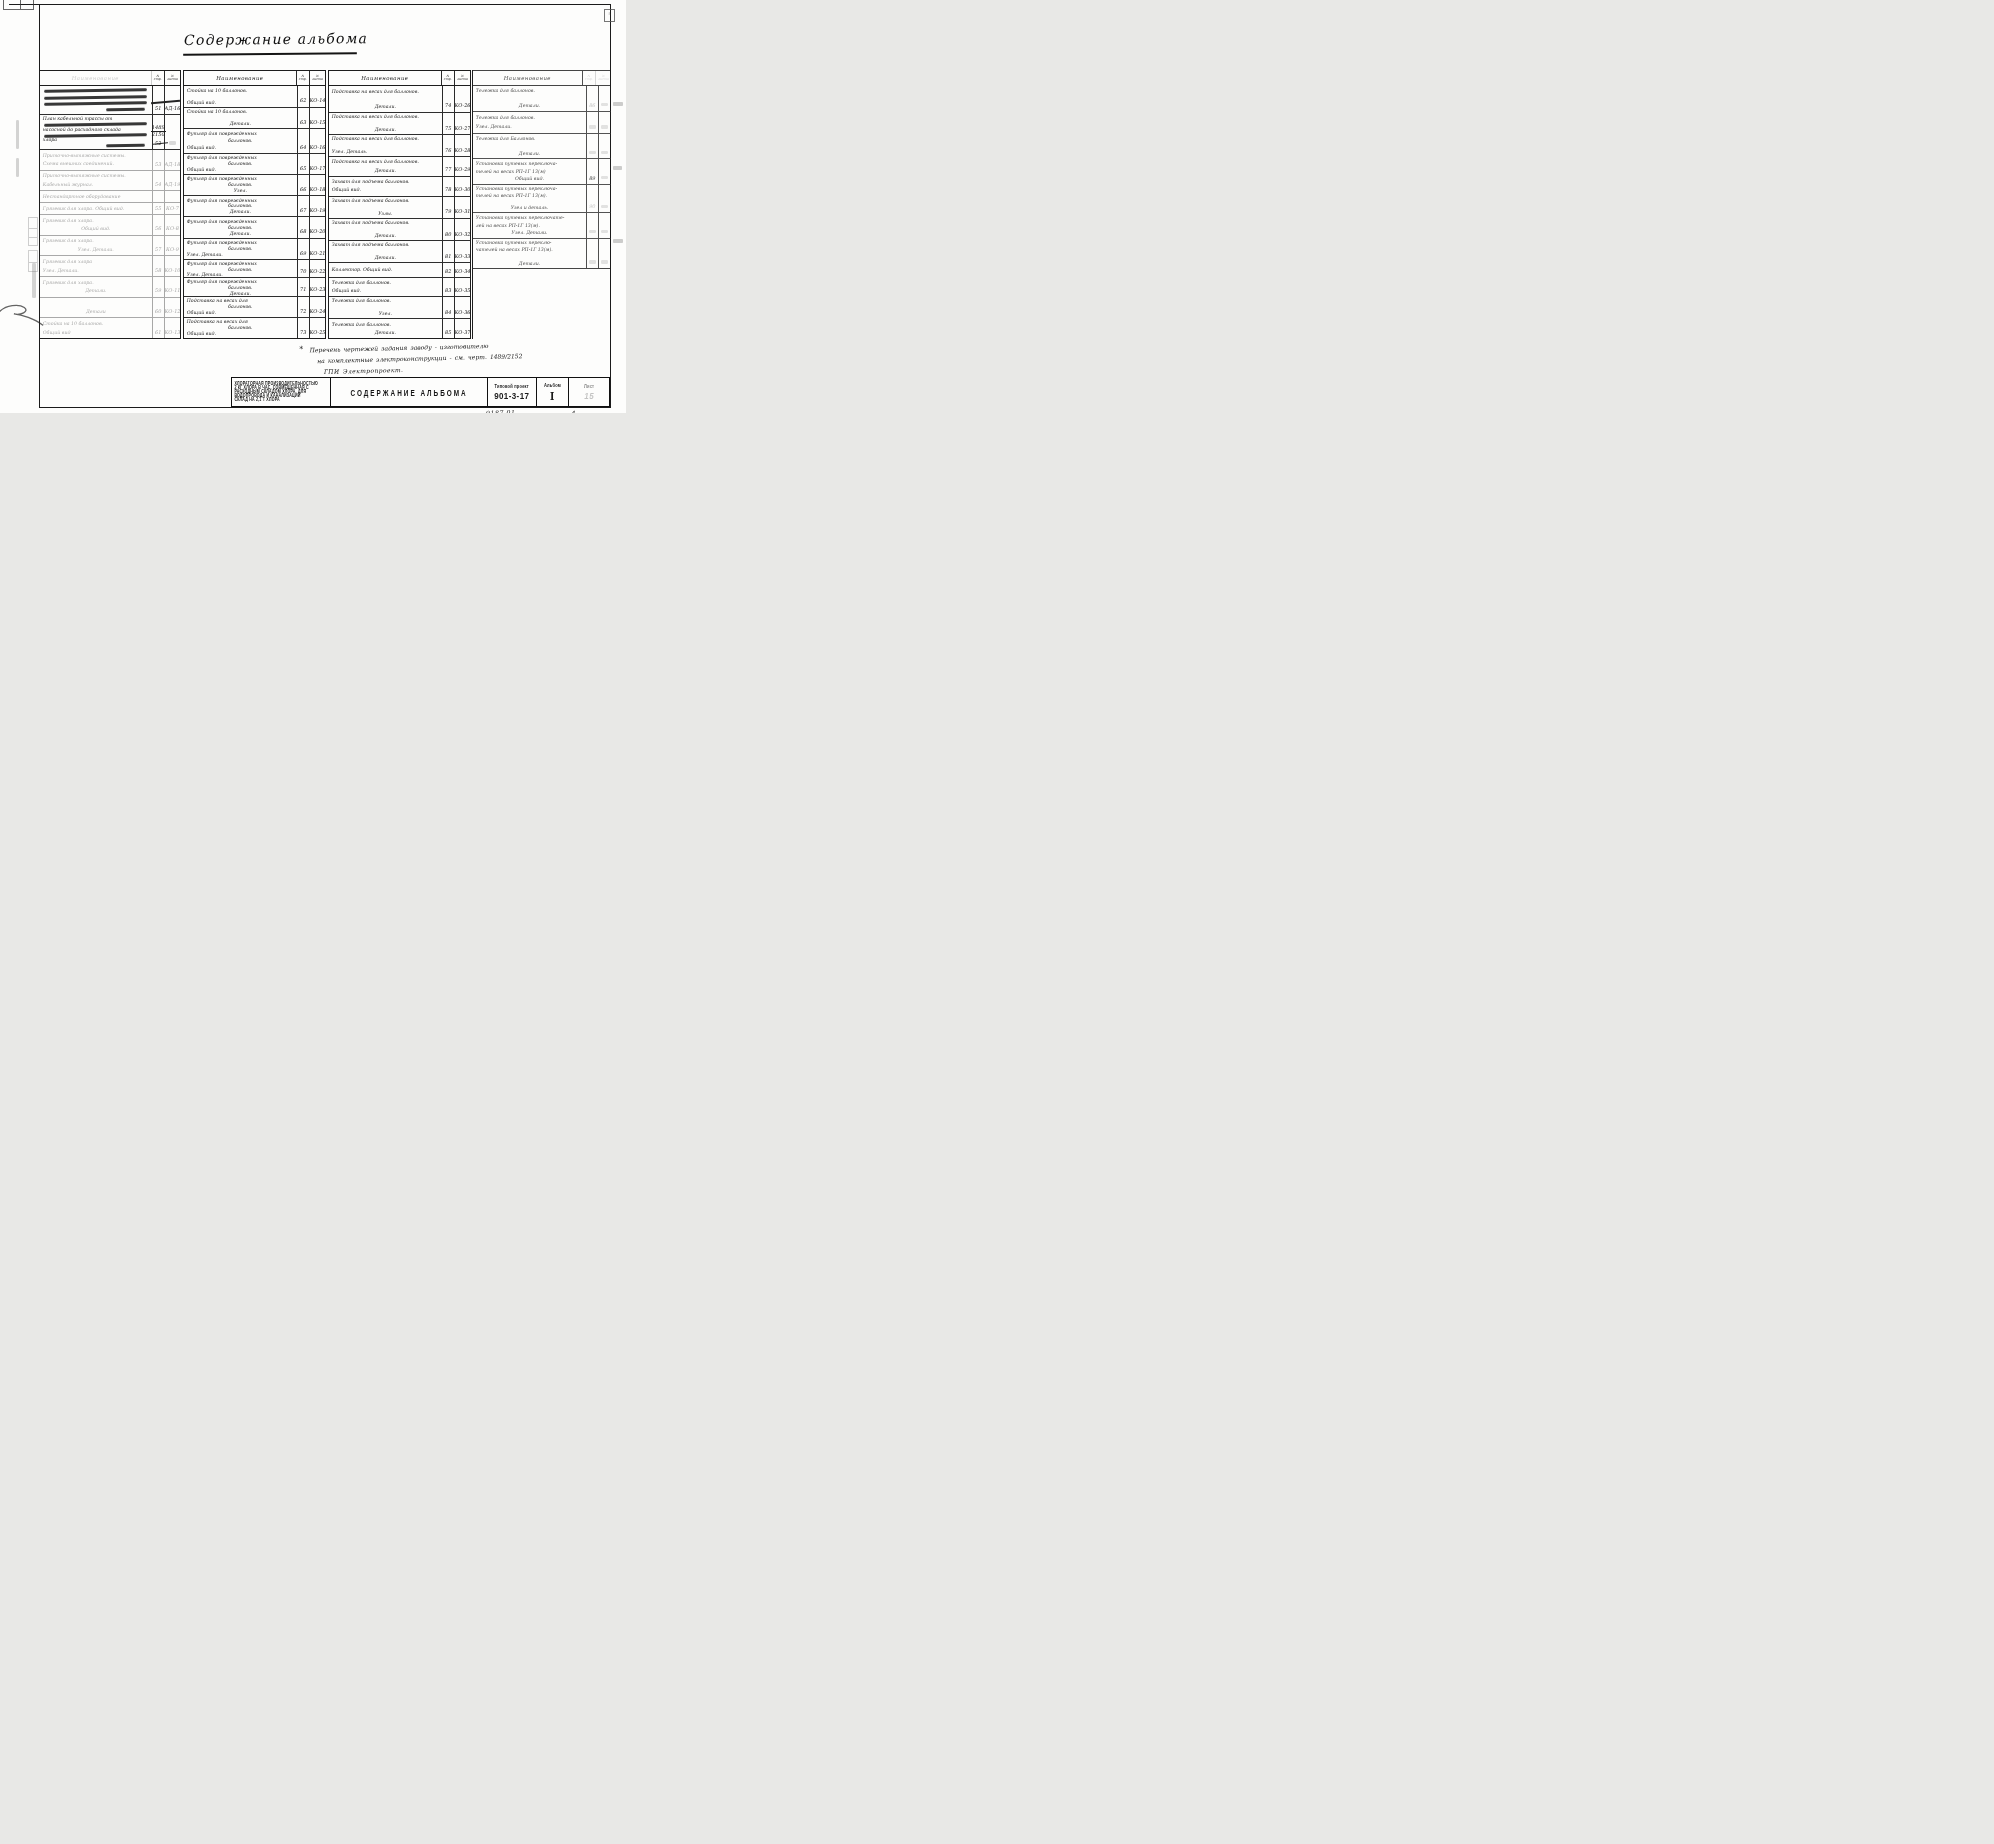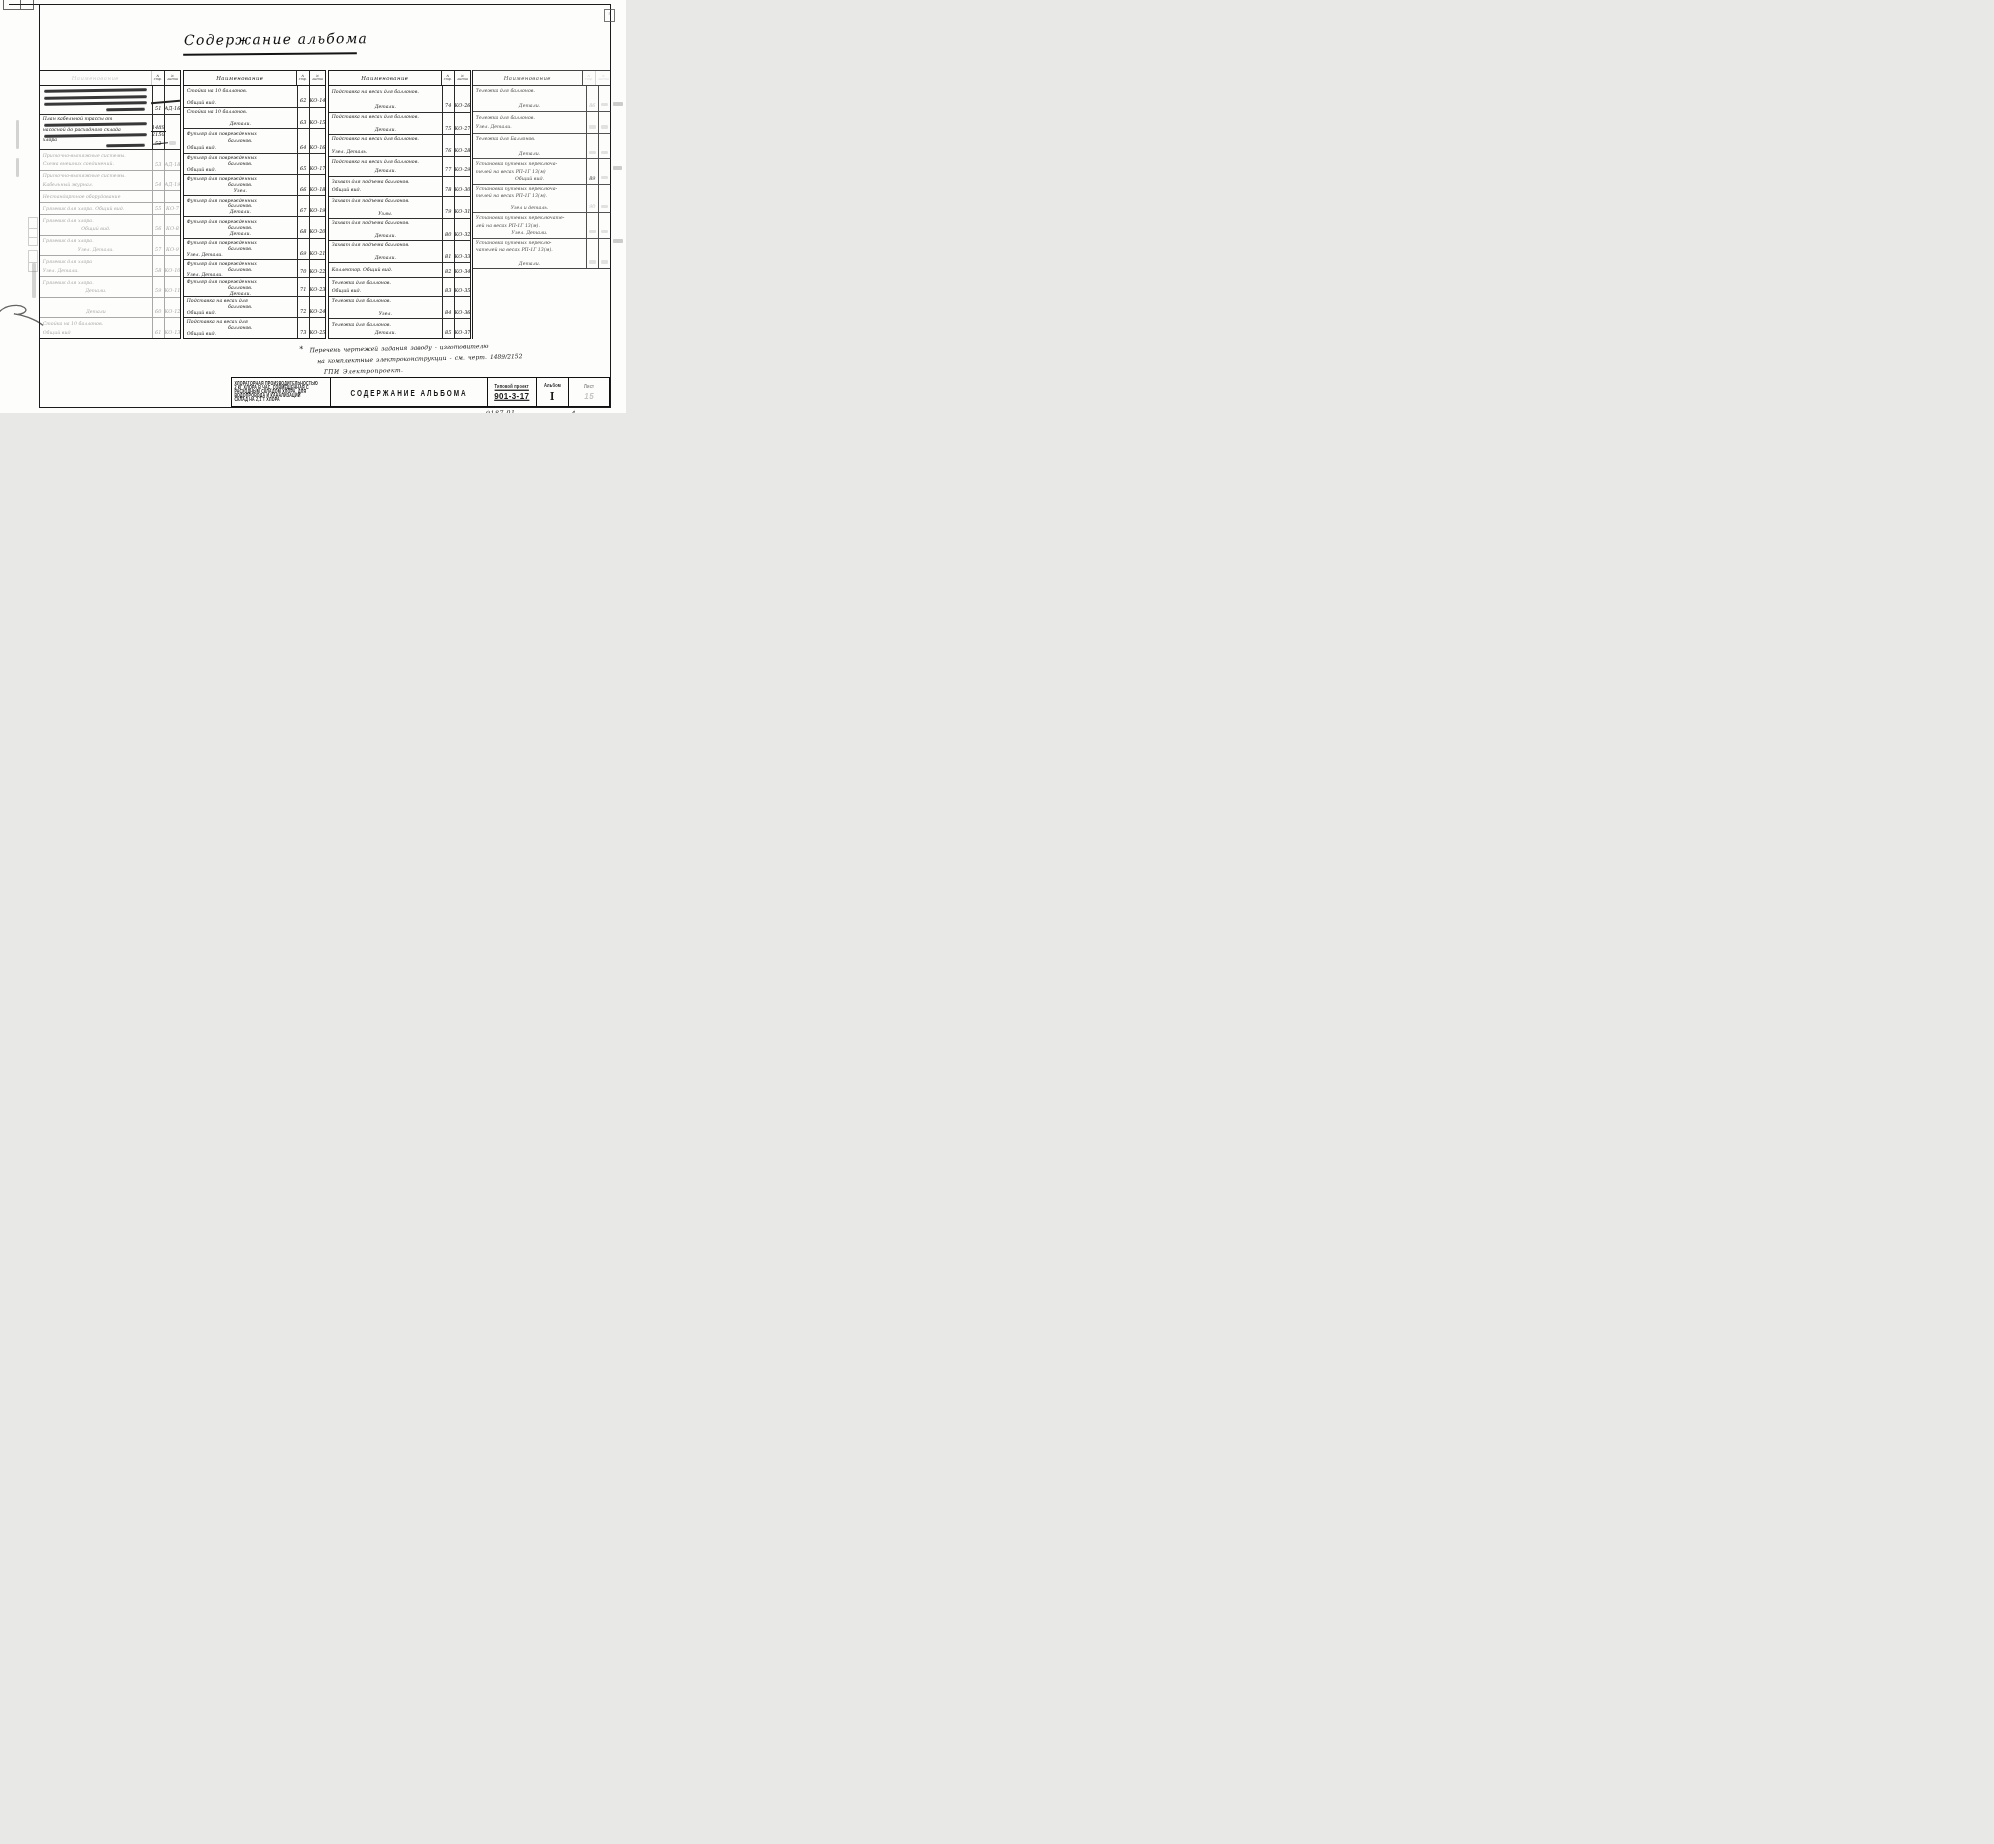--- a/index.html
+++ b/index.html
@@ -82,21 +82,21 @@
           border:1px solid #111;display:flex;background:#fdfdfc;}
   .tb-cell{box-sizing:border-box;border-right:0.6px solid #111;display:flex;flex-direction:column;
            align-items:center;justify-content:center;overflow:hidden;}
   .tb-obj{width:100px;align-items:flex-start;justify-content:center;padding:0.8px 0 0.8px 2.4px;}
   .tb-obj div{font-family:"Liberation Sans",sans-serif;font-size:3.6px;line-height:4.1px;
               letter-spacing:0.2px;transform:scaleY(1.3);transform-origin:left center;
               font-weight:bold;color:#151515;white-space:nowrap;}
   .tb-doc{width:158px;}
   .tb-doc div{font-family:"Liberation Sans",sans-serif;font-weight:bold;font-size:6.4px;
               letter-spacing:2px;transform:scaleY(1.45);color:#131313;white-space:nowrap;}
-  .tb-proj{width:49px;text-decoration:underline;} .tb-alb{width:33px;} .tb-list{width:40px;border-right:none;}
+  .tb-proj{width:49px;} .tb-alb{width:33px;} .tb-list{width:40px;border-right:none;}
   .tb-label{font-family:"Liberation Sans",sans-serif;font-size:4px;font-weight:bold;
             letter-spacing:0.2px;transform:scaleY(1.25);white-space:nowrap;margin-bottom:1.2px;}
   .tb-value{font-family:"Liberation Sans",sans-serif;font-weight:bold;font-size:8px;
             letter-spacing:0.4px;transform:scaleY(1.2);}
   .tb-alb .tb-value{font-family:"DejaVu Serif",serif;font-size:9.2px;}
   .tb-list .tb-label{opacity:.55;} .tb-list .tb-value{opacity:.25;filter:blur(0.2px);font-style:italic;}
   .under-code{position:absolute;top:409px;font-style:italic;font-size:6.4px;letter-spacing:0.4px;color:#1d1d1d;}
   #code1{left:486px;transform:rotate(-2deg);} #code2{left:571px;font-size:7.2px;}
   .swoosh{position:absolute;left:-1.6px;top:294px;opacity:.8;}
 </style>

